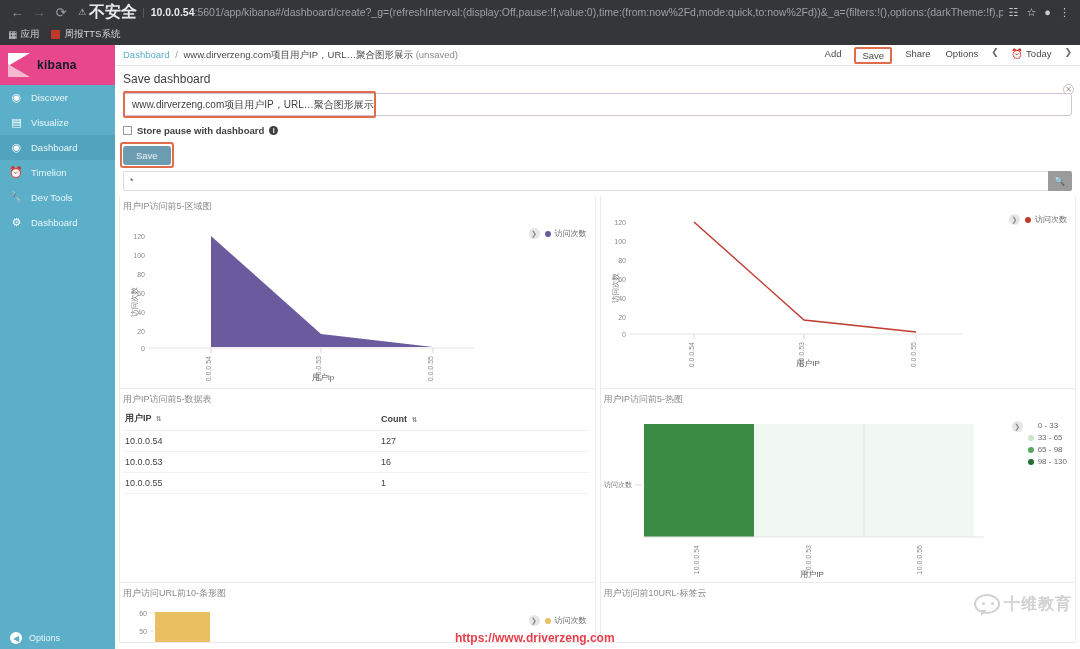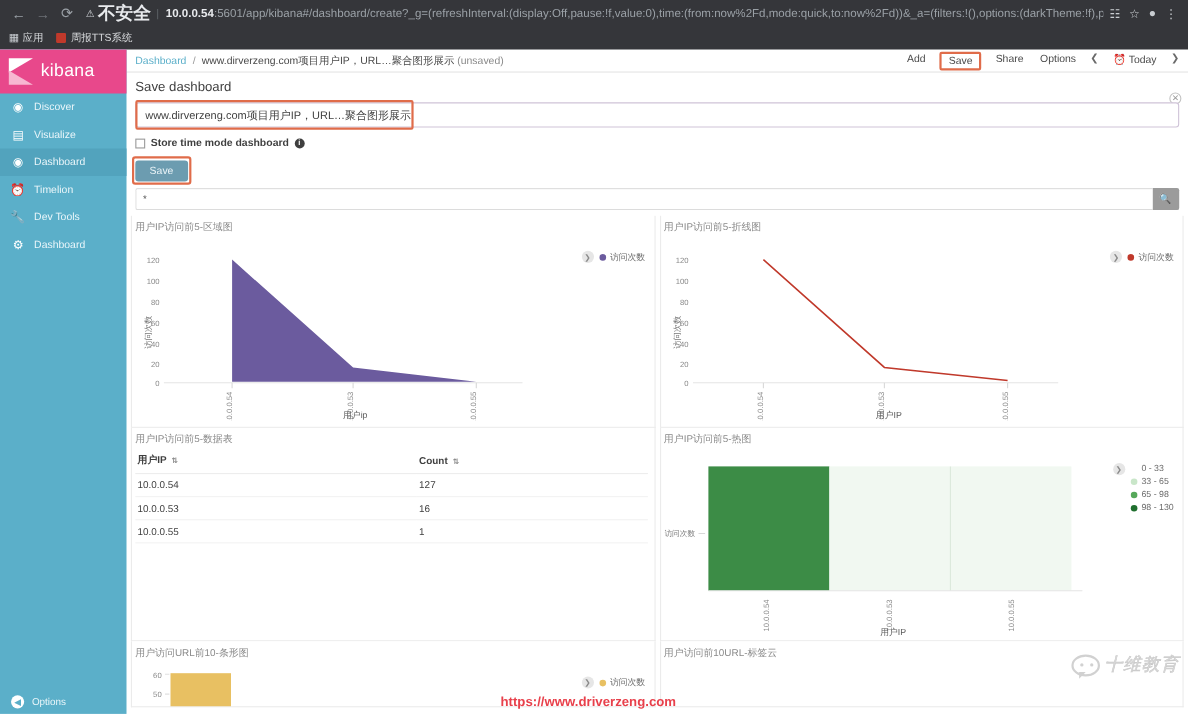--- a/index.html
+++ b/index.html
@@ -36,21 +36,21 @@
   
   .sidebar { width: 115px; background: #5bafc9; display: flex; flex-direction: column;
              position: relative; flex-shrink: 0; }
   .kb-logo { height: 40px; background: #e8488b; display: flex; align-items: center;
              padding-left: 8px; gap: 7px; }
   .kb-mark { width: 22px; height: 24px; position: relative; }
   .kb-mark .t { position:absolute; top:0; left:0; width:0; height:0;
                 border-left: 22px solid #ffffff; border-bottom: 13px solid transparent; }
   .kb-mark .b { position:absolute; bottom:0; left:0; width:0; height:0;
                 border-left: 22px solid #f7b7d1; border-top: 13px solid transparent; }
-  .kb-name { color: #ffffff; font-size: 16px; font-weight: 400; letter-spacing: .3px; }
+  .kb-name { color: #0f172a; font-size: 12px; font-weight: 700; letter-spacing: .3px; }
   .nav-item { height: 25px; display: flex; align-items: center; gap: 8px;
               padding-left: 10px; color: #eaf6fa; font-size: 9.5px; }
   .nav-item.active { background: #52a3bd; }
   .nav-ico { width: 13px; height: 13px; display: flex; align-items: center;
              justify-content: center; color: #fff; font-size: 11px; }
   .collapse { position: absolute; bottom: 0; left: 0; right: 0; height: 22px;
               display: flex; align-items: center; gap: 7px; padding-left: 10px;
               color: #eaf6fa; font-size: 9px; }
   .collapse-ico { width: 12px; height: 12px; border-radius: 50%; background: #fff;
                   color: #5bafc9; font-size: 8px; display:flex; align-items:center;
@@ -123,21 +123,21 @@
   table.dt { width: 100%; border-collapse: collapse; font-size: 9px; }
   table.dt th { text-align: left; font-size: 9px; color: #3f3f3f; font-weight: bold;
                 padding: 5px 2px; border-bottom: 1px solid #ededed; }
   table.dt td { padding: 5px 2px; color: #3f3f3f; border-bottom: 1px solid #f2f2f2;
                 font-size: 9px; }
   .sort-ico { color: #8a8a8a; font-size: 7px; margin-left: 2px; }
 
   .wm-url { position: absolute; left: 455px; top: 631px; font-size: 12px;
             color: #e8404b; font-weight: bold; white-space: nowrap; }
   .wm-logo { position: absolute; right: 8px; top: 594px; display: flex;
-             align-items: flex-end; gap: 4px; opacity: .85; font-style: italic; }
+             align-items: flex-start; gap: 4px; opacity: .85; }
   .wm-chat { width: 26px; height: 20px; border: 2px solid #c9c9c9; border-radius: 50%;
              position: relative; }
   .wm-chat::after { content: ""; position: absolute; bottom: -4px; left: 5px;
                     width: 0; height: 0; border-top: 6px solid #c9c9c9;
                     border-right: 6px solid transparent; }
   .wm-eye { position: absolute; width: 3px; height: 3px; border-radius: 50%;
             background: #c9c9c9; top: 6px; }
   .wm-text { font-size: 16px; color: #d6d6d6; letter-spacing: 1px;
              -webkit-text-stroke: 0.5px #bdbdbd; }
   .tagcloud { position: absolute; left: 165px; top: 40px; display: flex; gap: 10px; }
@@ -244,21 +244,21 @@
 
     <div class="savepanel">
       <div class="savepanel-title">Save dashboard</div>
       <div class="close-x">✕</div>
       <div class="title-row">
         <input class="title-input" value="www.dirverzeng.com项目用户IP，URL…聚合图形展示" style="">
         <div class="title-hl"></div>
       </div>
       <div class="chk-row">
         <span class="chk-box"></span>
-        <span class="chk-label">Store time mode dashboard</span>
+        <span class="chk-label">Store pause with dashboard</span>
         <span class="info-ico">i</span>
       </div>
       <div class="save-wrap">
         <button class="save-btn">Save</button>
         <div class="save-hl"></div>
       </div>
     </div>
 
     <div class="query-row">
       <input class="query-input" value="*" style="">
@@ -297,21 +297,20 @@
               <line x1="310" y1="134" x2="310" y2="139" stroke="#d8d8d8"></line>
               <text x="88" y="142" font-size="7" fill="#8a8a8a" transform="rotate(-90 88 142)" text-anchor="end">10.0.0.54</text>
               <text x="198" y="142" font-size="7" fill="#8a8a8a" transform="rotate(-90 198 142)" text-anchor="end">10.0.0.53</text>
               <text x="310" y="142" font-size="7" fill="#8a8a8a" transform="rotate(-90 310 142)" text-anchor="end">10.0.0.55</text>
               <text x="200" y="166" font-size="8" fill="#5a5a5a" text-anchor="middle">用户ip</text>
             </svg>
           </div>
         </div>
 
         <div class="panel" style="height:193px">
-          <div class="panel-title">用户IP访问前5-折线图</div>
           <div class="panel-body">
             <div class="legend">
               <div class="legend-toggle">❯</div>
               <div class="legend-items">
                 <div class="legend-item">
                   <span class="dot" style="background:#c0392b"></span>
                   <span>访问次数</span>
                 </div>
               </div>
             </div>

